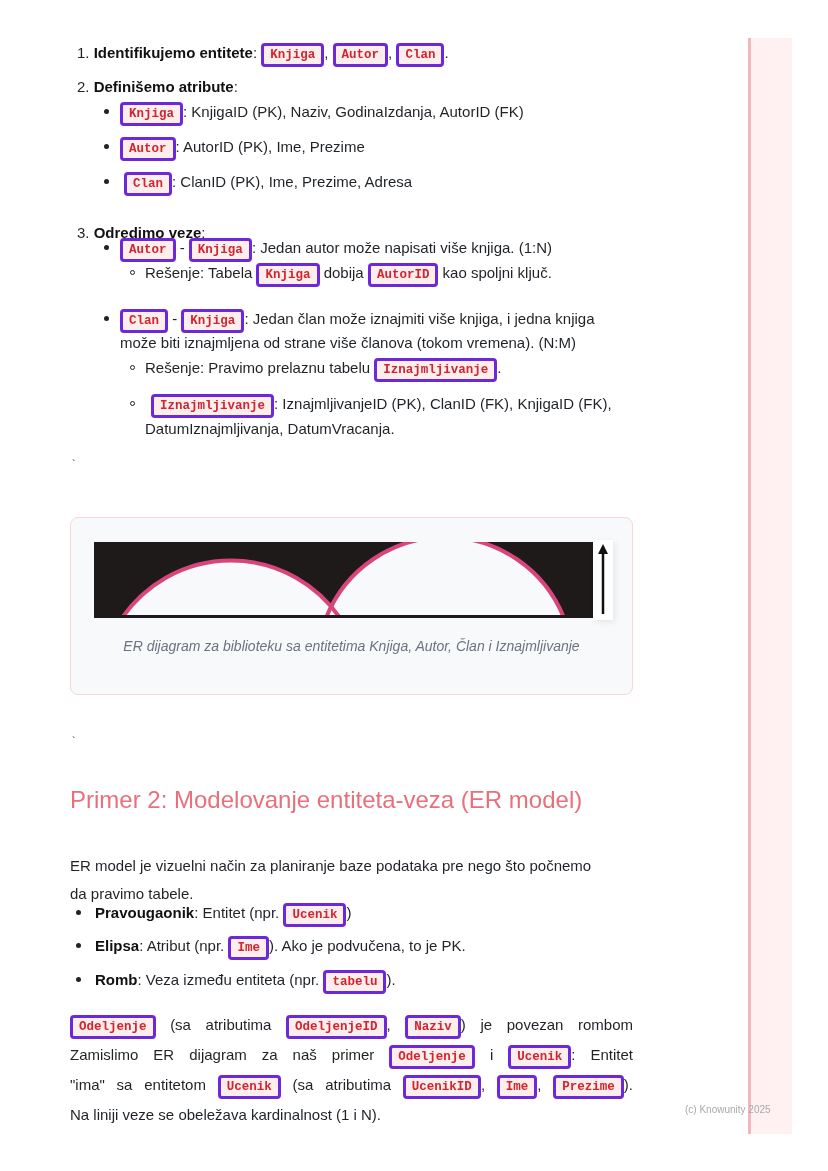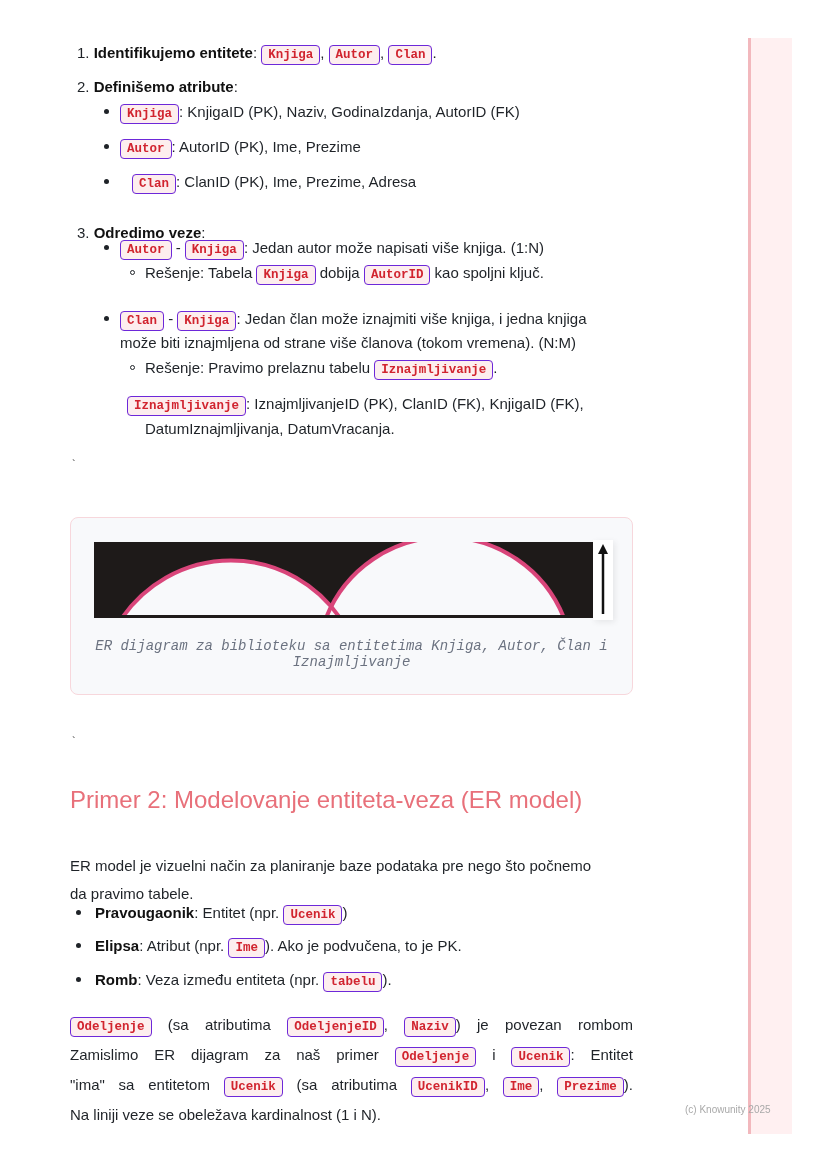--- a/index.html
+++ b/index.html
@@ -5,31 +5,31 @@
   html, body { margin: 0; padding: 0; }
   body {
     width: 828px; height: 1171px; overflow: hidden; position: relative;
     background: #ffffff; color: #1f2328;
     font-family: "Liberation Sans", "DejaVu Sans", sans-serif;
     font-size: 15px;
   }
   .code {
     font-family: "Liberation Mono", "DejaVu Sans Mono", monospace;
     font-weight: bold; font-size: 12.5px; color: #d1242f;
-    background: #fdeeee; border: 1px solid #6d28d9; border-radius: 4px;
+    background: #fdeeee; border: 3px solid #6d28d9; border-radius: 4px;
     padding: 2px 6px; white-space: nowrap;
   }
   b { font-weight: bold; color: #111; }
   .line { position: absolute; white-space: nowrap; line-height: 22px; }
   .bullet { position: absolute; width: 5px; height: 5px; border-radius: 50%; background: #1f2328; }
   .circ { position: absolute; width: 5px; height: 5px; border-radius: 50%; border: 1.2px solid #1f2328; box-sizing: border-box; }
   .tick { position: absolute; font-size: 11px; color: #333; }
   .figure {
     position: absolute; left: 70px; top: 517px; width: 563px; height: 178px;
-    background: #f8f9fb; border: 1.5px solid #f7d7dc; border-radius: 8px; box-sizing: border-box; font-family: Liberation Mono, monospace;
+    background: #f8f9fb; border: 1.5px solid #f7d7dc; border-radius: 8px; box-sizing: border-box;
   }
   .diagram { position: absolute; left: 23px; top: 24px; width: 500px; height: 76px; background: #1e1a19; overflow: hidden; }
   .arrow-wrap { position: absolute; left: 522px; top: 22px; width: 20px; height: 80px; background:#fff; box-shadow: 2px 2px 6px rgba(0,0,0,0.08); }
   .caption {
     position: absolute; left: 0; right: 0; top: 120px; text-align: center;
     font-style: italic; color: #6b7280; font-size: 14px;
   }
   h2 { position: absolute; left: 70px; top: 786px; margin: 0; font-size: 24px; font-weight: normal; color: #e8707a; }
   .para { position: absolute; left: 70px; width: 563px; font-size: 15px; line-height: 28px; }
   .justify { text-align: justify; text-align-last: justify; }
@@ -57,21 +57,21 @@
 </div>
 <div class="bullet" style="left:104px; top:109px;"></div>
 <div class="line" style="left:120px; top:101px;">
   <span class="code">Knjiga</span><span>: KnjigaID (PK), Naziv, GodinaIzdanja, AutorID (FK)</span>
 </div>
 <div class="bullet" style="left:104px; top:144px;"></div>
 <div class="line" style="left:120px; top:136px;">
   <span class="code">Autor</span><span>: AutorID (PK), Ime, Prezime</span>
 </div>
 <div class="bullet" style="left:104px; top:179px;"></div>
-<div class="line" style="left:132px; top:171px;text-align:right;">
+<div class="line" style="left:124px; top:171px;text-align:right;">
   <span class="code">Clan</span><span>: ClanID (PK), Ime, Prezime, Adresa</span>
 </div>
 
 <div class="line" style="left:77px; top:222px;">
   <span>3.</span>
   <b>Odredimo veze</b><span>:</span>
 </div>
 <div class="bullet" style="left:104px; top:245px;"></div>
 <div class="line" style="left:120px; top:237px;">
   <span class="code">Autor</span>
@@ -93,21 +93,21 @@
   <span>-</span>
   <span class="code">Knjiga</span><span>: Jedan član može iznajmiti više knjiga, i jedna knjiga</span>
 </div>
 <div class="line" style="left:120px; top:332px;">može biti iznajmljena od strane više članova (tokom vremena). (N:M)</div>
 <div class="circ" style="left:130px; top:365px;"></div>
 <div class="line" style="left:145px; top:357px;">
   <span>Rešenje: Pravimo prelaznu tabelu</span>
   <span class="code">Iznajmljivanje</span><span>.</span>
 </div>
 <div class="circ" style="left:130px; top:401px;"></div>
-<div class="line" style="left:127px; top:393px;">
+<div class="line" style="left:151px; top:393px;">
   <span class="code">Iznajmljivanje</span><span>: IznajmljivanjeID (PK), ClanID (FK), KnjigaID (FK),</span>
 </div>
 <div class="line" style="left:145px; top:418px;">DatumIznajmljivanja, DatumVracanja.</div>
 
 <div class="tick" style="left:72px; top:458px;">`</div>
 
 <div class="figure">
   <div class="diagram">
     <svg width="500" height="76" viewBox="0 0 500 76">
       <rect x="0" y="0" width="500" height="76" fill="#1e1a19"></rect>

